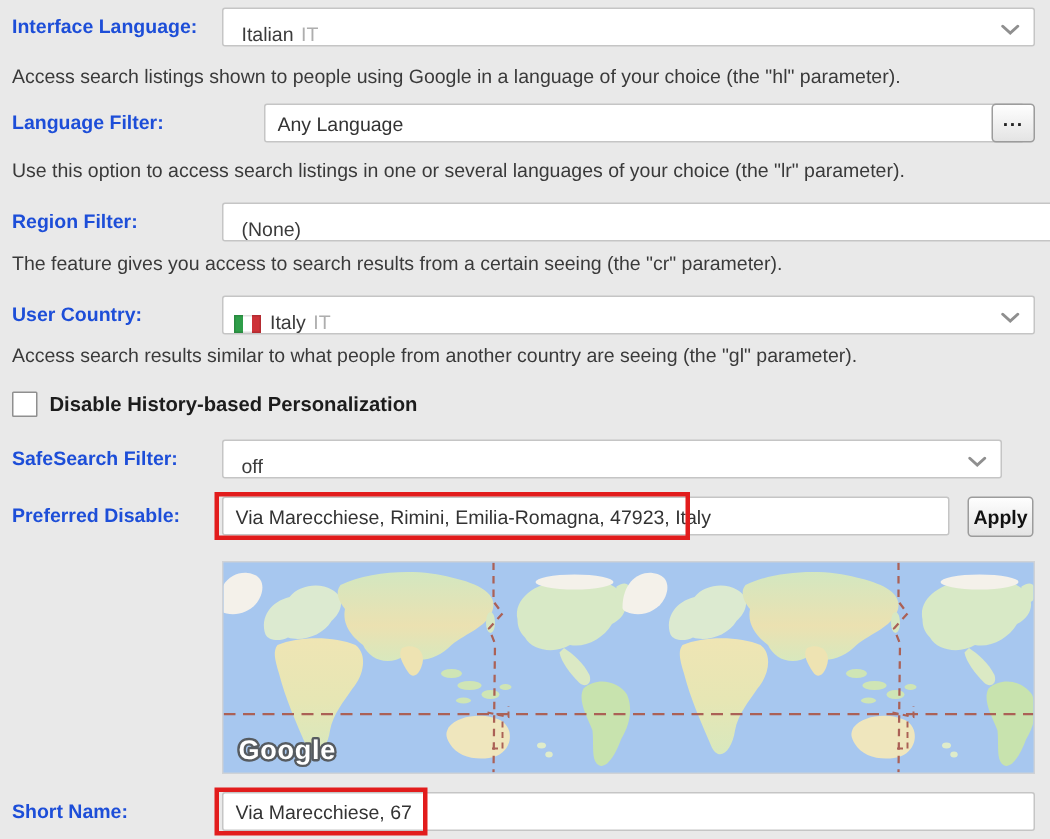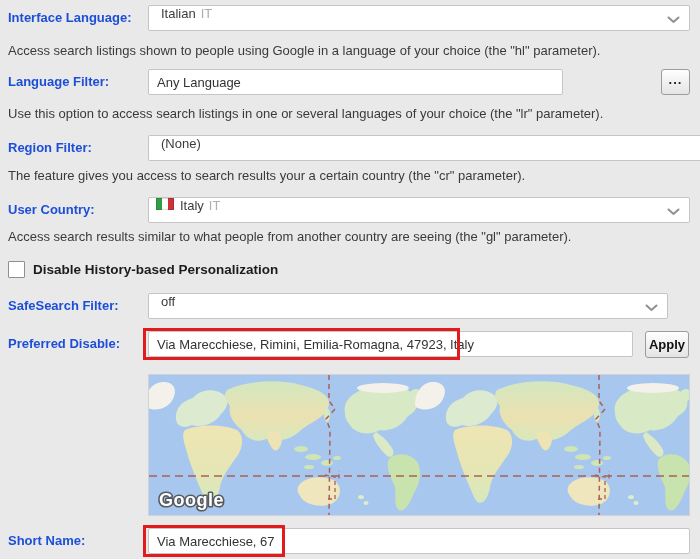--- a/index.html
+++ b/index.html
@@ -13,21 +13,21 @@
     position:absolute;left:8px;height:26px;line-height:26px;
     font-size:13px;font-weight:bold;color:#1d4ed8;white-space:nowrap;
   }
   .help{
     position:absolute;left:8px;right:6px;
     font-size:13px;line-height:15px;color:#3a3a3a;white-space:nowrap;
   }
   .select{
     position:absolute;left:148px;height:26px;box-sizing:border-box;
     background:#fff;border:1px solid #c5c5c5;border-radius:2px;
-    display:flex;align-items:flex-start;padding:0 28px 0 12px;
+    display:flex;align-items:flex-end;padding:0 28px 0 12px;
     font-size:13px;color:#3b3b3b;cursor:default;
   }
   .select .code{color:#aeaeae;margin-left:5px;}
   .select .chev{position:absolute;right:9px;top:10px;line-height:0;}
   .textbox{
     position:absolute;left:148px;height:26px;box-sizing:border-box;
     background:#fff;border:1px solid #c5c5c5;border-radius:2px;
     padding:0 8px;font-size:13px;color:#333;outline:none;
     font-family:"Liberation Sans",sans-serif;
   }
@@ -73,34 +73,34 @@
   <span class="code">IT</span>
   <span class="chev">
     <svg width="13" height="8" viewBox="0 0 13 8">
         <path d="M1.5 1.5 L6.5 6 L11.5 1.5" fill="none" stroke="#8f8f8f" stroke-width="2" stroke-linecap="round"></path>
       </svg>
   </span>
 </div>
 <div class="help" style="top:43px">Access search listings shown to people using Google in a language of your choice (the "hl" parameter).</div>
 
 <div class="row-label" style="top:69px">Language Filter:</div>
-<input class="textbox" style="top: 69px; width: 415px;" value="Any Language">
+<input class="textbox" style="top: 69px; width: 507px; margin-left: 28px;" value="Any Language">
 <button class="btn btn-more">...</button>
 <div class="help" style="top:106px">Use this option to access search listings in one or several languages of your choice (the "lr" parameter).</div>
 
 <div class="row-label" style="top:135px">Region Filter:</div>
 <div class="select" style="top:135px;width:582px">
   <span>(None)</span>
   <span class="chev">
     <svg width="13" height="8" viewBox="0 0 13 8">
         <path d="M1.5 1.5 L6.5 6 L11.5 1.5" fill="none" stroke="#8f8f8f" stroke-width="2" stroke-linecap="round"></path>
       </svg>
   </span>
 </div>
-<div class="help" style="top:168px">The feature gives you access to search results your a certain country (the "cr" parameter).</div>
+<div class="help" style="top:168px">The feature gives you access to search results from a certain seeing (the "cr" parameter).</div>
 
 <div class="row-label" style="top:197px">User Country:</div>
 <div class="select" style="top:197px;width:542px;padding-left:7px">
   <span class="flag"></span>
   <span>Italy</span>
   <span class="code">IT</span>
   <span class="chev">
     <svg width="13" height="8" viewBox="0 0 13 8">
         <path d="M1.5 1.5 L6.5 6 L11.5 1.5" fill="none" stroke="#8f8f8f" stroke-width="2" stroke-linecap="round"></path>
       </svg>

